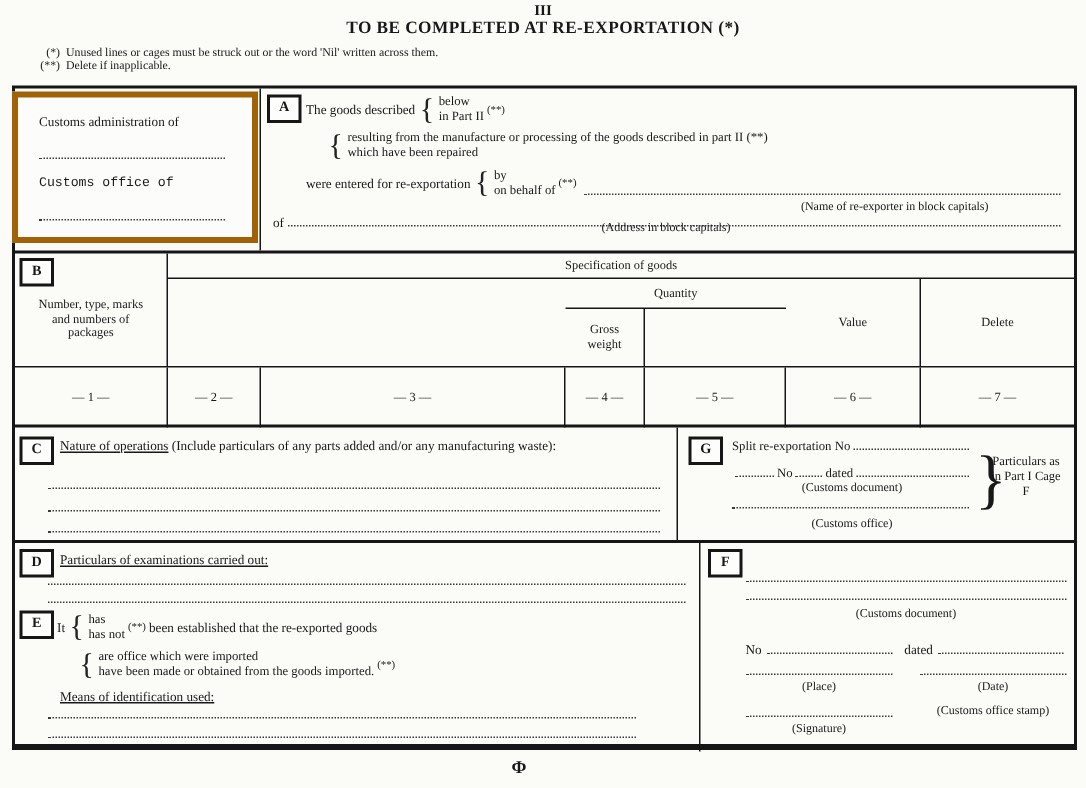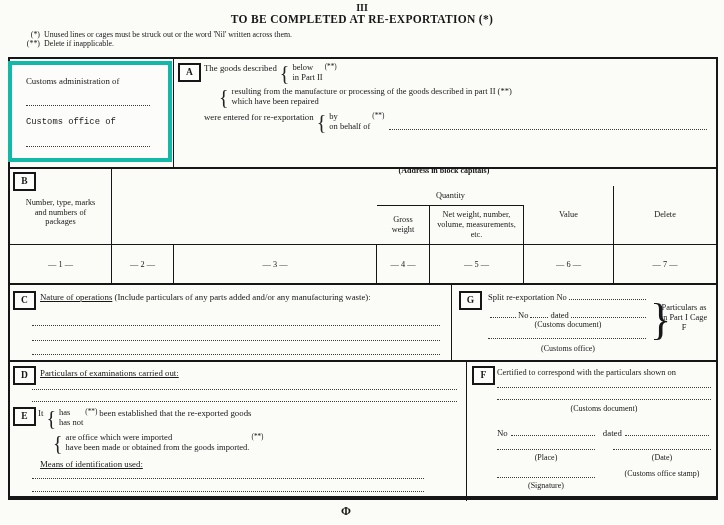--- a/index.html
+++ b/index.html
@@ -22,29 +22,29 @@
   .fill { flex:1; border-bottom:1.2px dotted #3a3a3a; height:0; align-self:flex-end; margin:0 2px 2.5px 3px; }
 
   
   .lbl { position:absolute; width:19px; height:15px; border:2px solid #161616;
          background:#fdfdfb; display:flex; align-items:center; justify-content:center;
          font-weight:bold; font-size:9.5px; }
 
   .brc { font-size:20px; line-height:20px; font-weight:300; margin:0 3px; color:#222; }
   .stack span { display:block; font-size:8.5px; line-height:9.6px; }
   .sup { font-size:7.2px; vertical-align:4px; margin:0 2px; }
-  .flexrow { position:absolute; display:flex; align-items:flex-start; }
+  .flexrow { position:absolute; display:flex; align-items:center; }
 
   
   #form { position:absolute; left:8px; top:57px; width:710px; height:443px;
           border:2px solid #161616; border-bottom-width:4px; box-sizing:border-box; }
 
   
   #adminBox { position:absolute; left:-2px; top:2px; width:164px; height:101px;
-              border:4px solid #14b8a6; background:#fcfcfa; box-sizing:border-box; }
+              border:4px solid #a16207; background:#fcfcfa; box-sizing:border-box; }
 
   #secA { position:absolute; left:163px; top:0; width:543px; height:108px;
           border-left:1px solid #161616; }
 
   
   #tableB { position:absolute; left:0; top:108px; width:706px; height:116px;
             border-top:2px solid #161616; font-size:8.3px; }
   .cell { position:absolute; box-sizing:border-box; display:flex;
           align-items:center; justify-content:center; text-align:center; }
   .bdr-r { border-right:1px solid #161616; }
@@ -117,38 +117,41 @@
     <div class="flexrow" style="left:30px;top:53px;width:505px;">
       <span>were entered for re-exportation</span>
       <span class="brc">{</span>
       <span class="stack">
         <span>by</span>
         <span>on behalf of</span>
       </span>
       <span class="sup">(**)</span>
       <span class="fill"></span>
     </div>
-
-    <div class="abs cap" style="left:140px;top:107px;width:260px;font-weight:bold;">(Address in block capitals)</div>
+    <div class="abs cap" style="left:315px;top:74px;width:215px;">(Name of re-exporter in block capitals)</div>
+
+    <div class="flexrow" style="left:8px;top:84px;width:527px;">
+      <span>of</span>
+      <span class="fill"></span>
+    </div>
+    <div class="abs cap" style="left:140px;top:88px;width:260px;">(Address in block capitals)</div>
   </div>
 
   <div id="tableB">
     <div class="lbl" style="left:3px;top:3px;">B</div>
 
     <div class="cell bdr-r" style="left:0;top:0;width:102px;height:75px;">
       <span style="width:82px;margin-top:12px;">Number, type, marks and numbers of packages</span>
     </div>
+    <div class="cell bdr-b" style="left:102px;top:0;width:604px;height:17px;">Specification of goods</div>
 
     <div class="cell bdr-r" style="left:367px;top:37px;width:53px;height:38px;">
       <span style="width:36px;">Gross weight</span>
     </div>
     <div class="cell bdr-b" style="left:367px;top:17px;width:147px;height:20px;">Quantity</div>
-    <div class="cell bdr-r" style="left:420px;top:37px;width:94px;height:38px;">
-      <span style="width:82px;">Net weight, number, volume, measurements, etc.</span>
-    </div>
     <div class="cell bdr-r" style="left:514px;top:17px;width:90px;height:58px;">Value</div>
     <div class="cell" style="left:604px;top:17px;width:102px;height:58px;">Delete</div>
 
     <div id="numRow">
       <div class="cell bdr-r" style="left:0;top:0;width:102px;height:40px;">— 1 —</div>
       <div class="cell bdr-r" style="left:102px;top:0;width:62px;height:40px;">— 2 —</div>
       <div class="cell bdr-r" style="left:164px;top:0;width:203px;height:40px;">— 3 —</div>
       <div class="cell bdr-r" style="left:367px;top:0;width:53px;height:40px;">— 4 —</div>
       <div class="cell bdr-r" style="left:420px;top:0;width:94px;height:40px;">— 5 —</div>
       <div class="cell bdr-r" style="left:514px;top:0;width:90px;height:40px;">— 6 —</div>
@@ -220,21 +223,20 @@
         </span>
         <span class="sup">(**)</span>
       </div>
       <div class="abs u" style="left:30px;top:97px;">Means of identification used:</div>
       <div class="wline" style="left:22px;top:116px;width:392px;"></div>
       <div class="wline" style="left:22px;top:129px;width:392px;"></div>
     </div>
 
     <div id="secF">
       <div class="lbl" style="left:5px;top:4px;">F</div>
-      <div class="abs nowrap" style="left:30px;top:6px;width:214px;font-size:8.4px;">Certified to correspond with the particulars shown on</div>
       <div class="wline" style="left:30px;top:25px;width:214px;"></div>
       <div class="wline" style="left:30px;top:37px;width:214px;"></div>
       <div class="abs cap" style="left:30px;top:42px;width:214px;">(Customs document)</div>
 
       <div class="flexrow" style="left:30px;top:66px;width:214px;">
         <span>No</span>
         <span class="fill"></span>
         <span style="margin-left:6px;">dated</span>
         <span class="fill"></span>
       </div>

